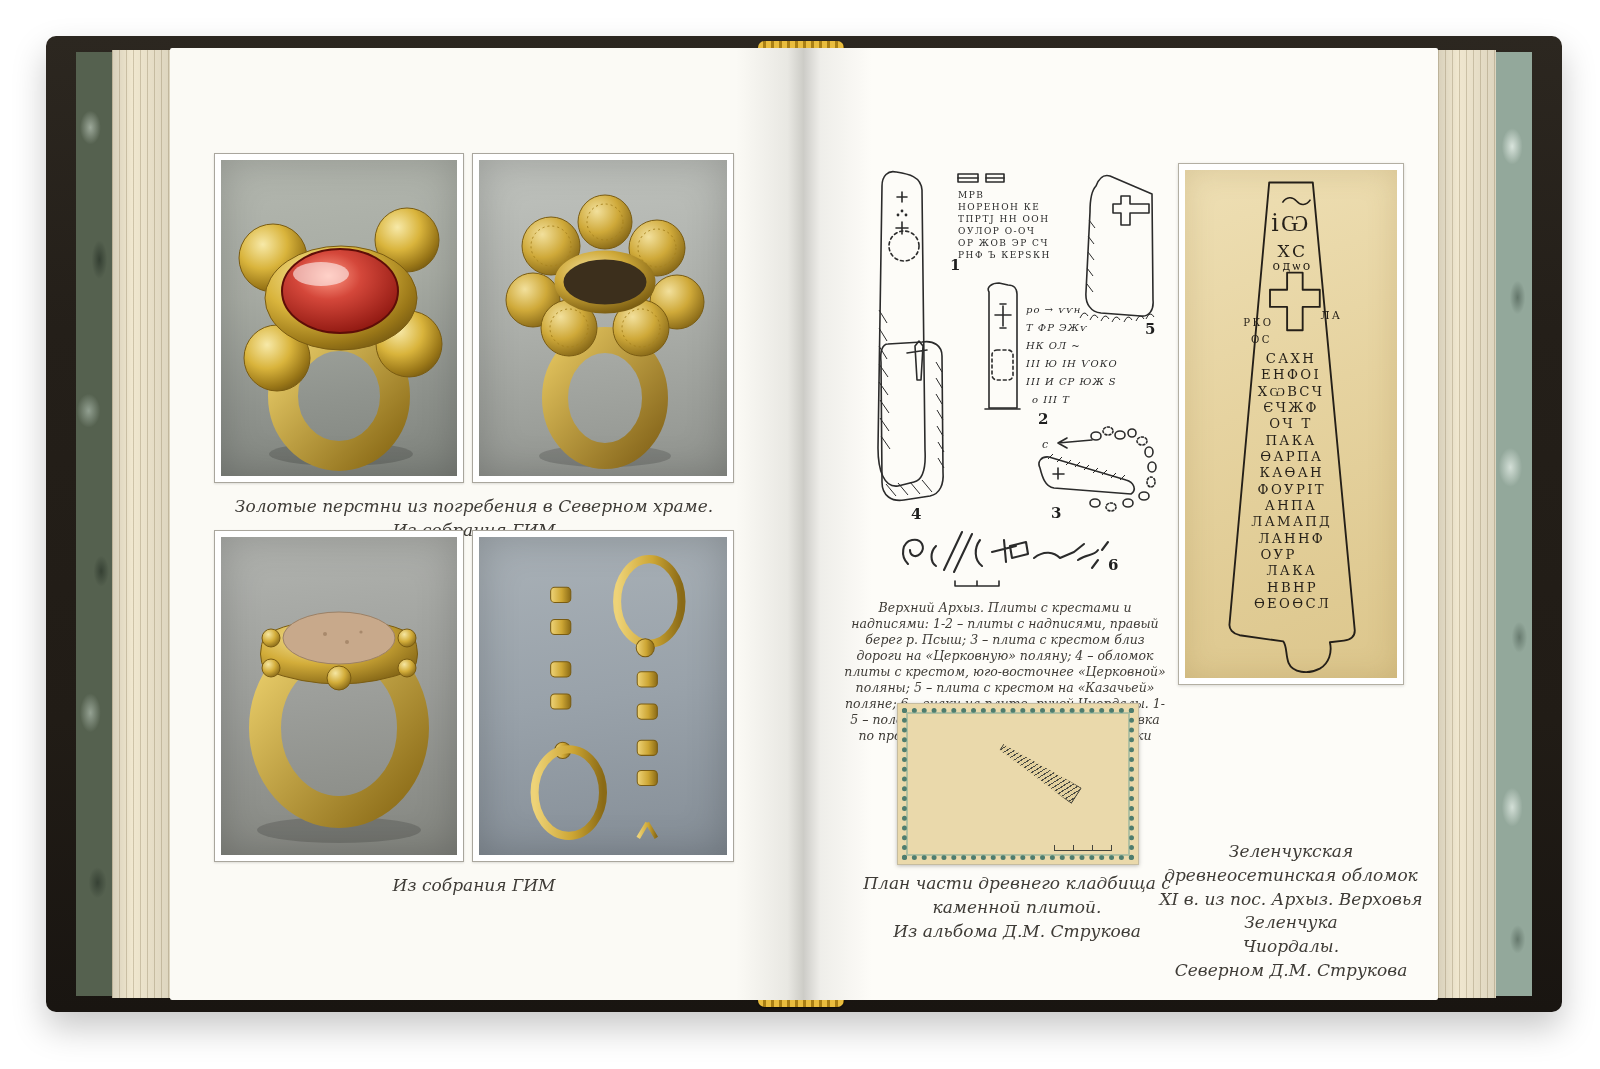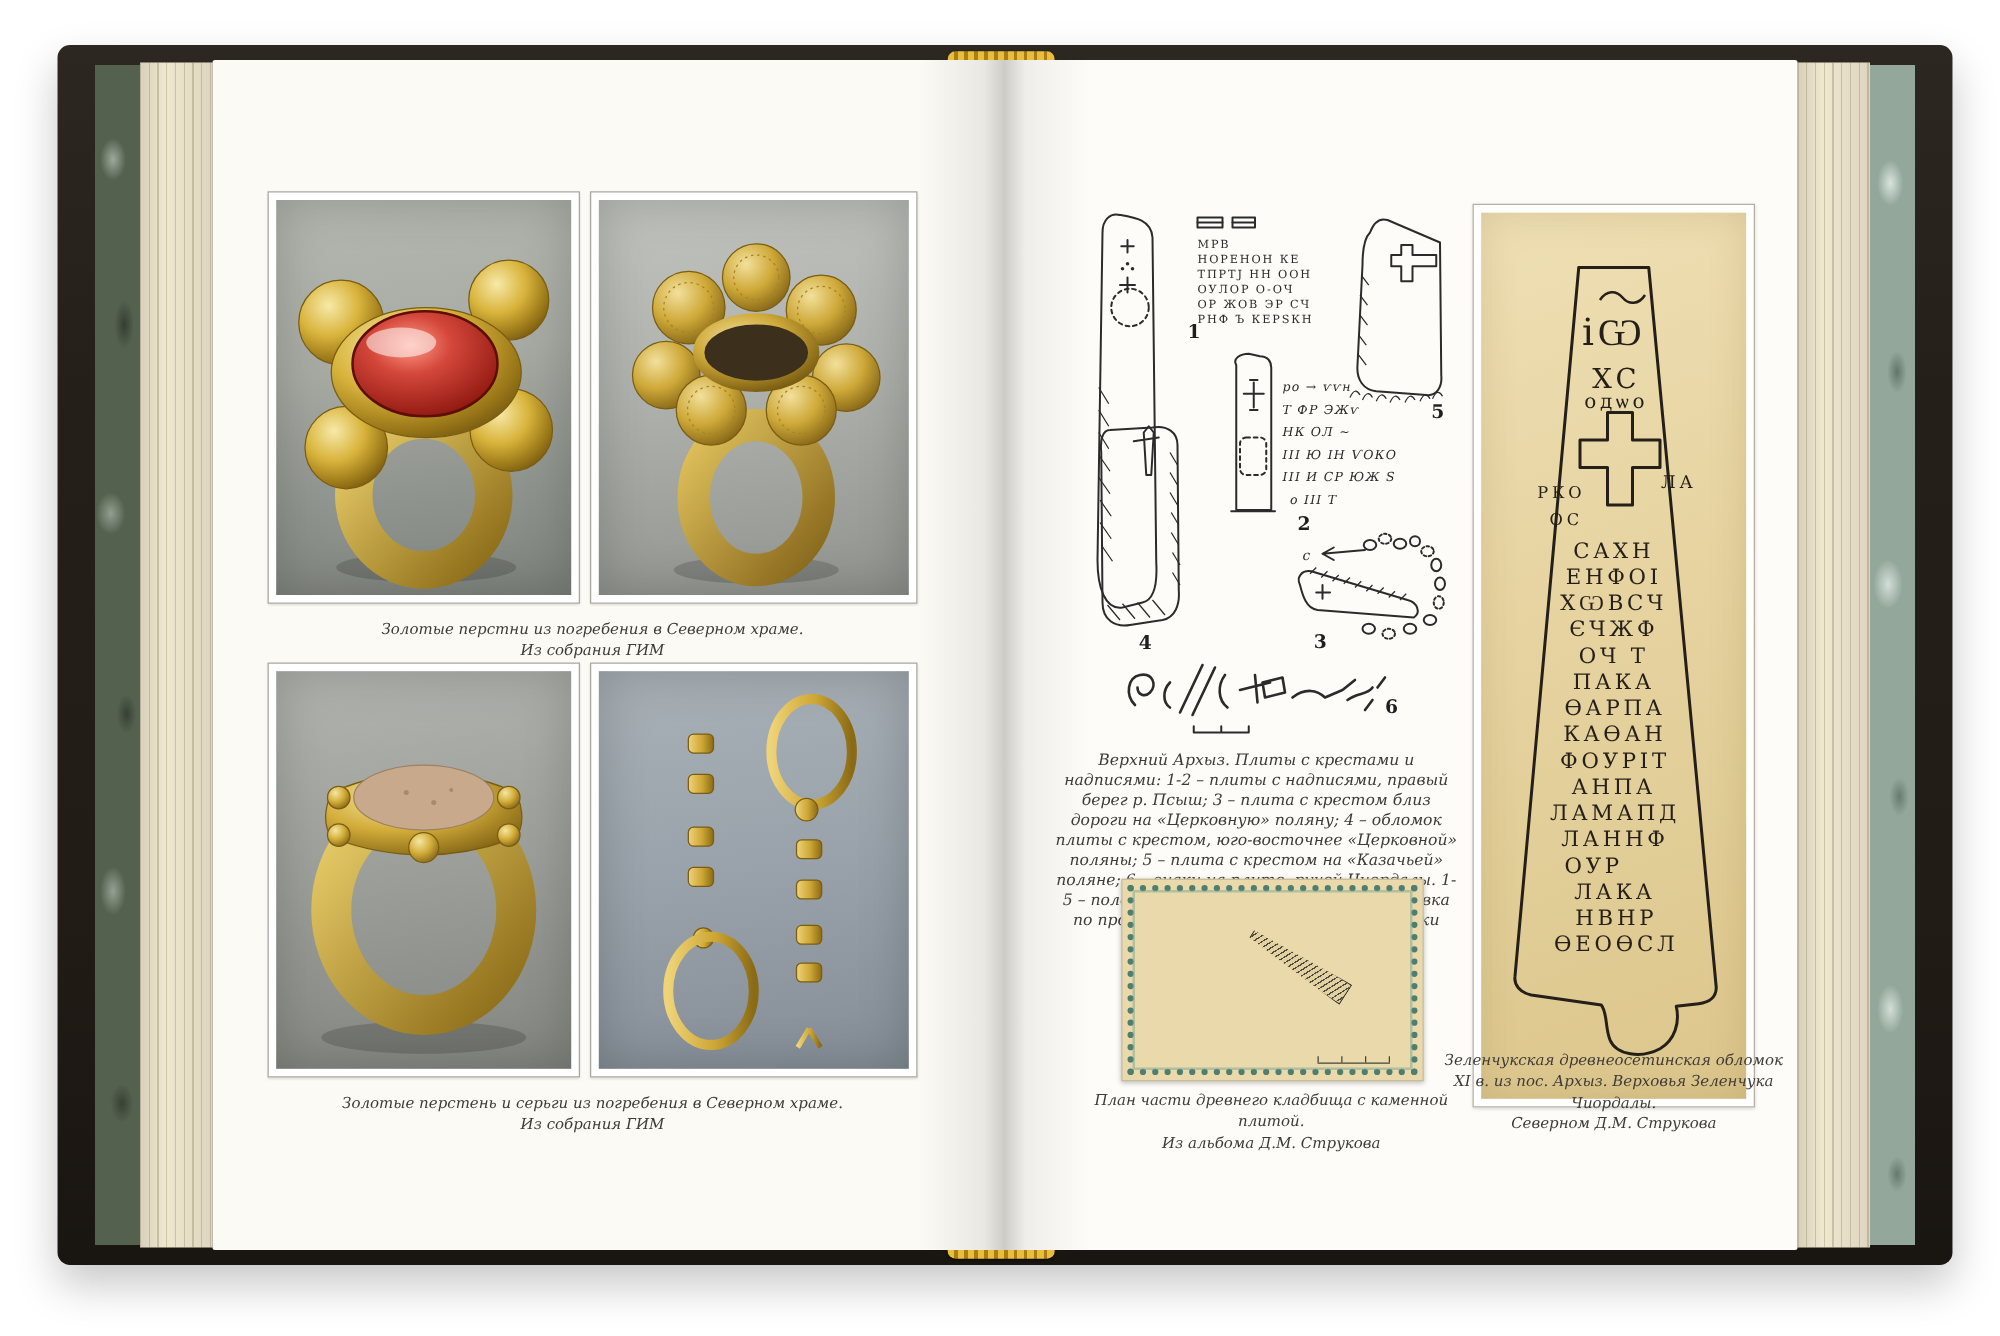--- a/index.html
+++ b/index.html
@@ -41,21 +41,21 @@
   
   .pframe{position:absolute;background:#fff;border:1px solid #a9a69d;padding:6px;box-sizing:border-box;
           box-shadow:0 1px 2px rgba(0,0,0,.12);}
   .photo{position:relative;width:100%;height:100%;overflow:hidden;box-shadow:inset 0 0 42px rgba(0,0,0,.20);}
   .ph1{background:linear-gradient(172deg,#b4b8b0 0%,#a7aba3 40%,#90948e 72%,#7f837d 100%);}
   .ph2{background:linear-gradient(172deg,#c0c3be 0%,#adb0ab 48%,#90938e 100%);}
   .ph3{background:linear-gradient(172deg,#b2b4b0 0%,#9c9e9a 50%,#83857f 100%);}
   .ph4{background:linear-gradient(172deg,#a9b1b7 0%,#99a2aa 50%,#858e97 100%);}
   .photo svg{position:absolute;inset:0;width:100%;height:100%;}
   .cap{position:absolute;text-align:center;font-style:italic;color:#3e3b36;
-       font-size:12px;line-height:1.4;font-family:"DejaVu Serif",serif;}
+       font-size:17px;line-height:1.4;font-family:"DejaVu Serif",serif;}
   
   .drawings{position:absolute;}
   .ink{stroke:#2b2b2b;fill:none;stroke-width:1.6;stroke-linecap:round;stroke-linejoin:round;}
   .ink2{stroke:#2b2b2b;fill:none;stroke-width:2.1;stroke-linecap:round;stroke-linejoin:round;}
   .hatch{stroke:#2b2b2b;fill:none;stroke-width:1;}
   .hand{font:9px "DejaVu Serif",serif;fill:#2b2b2b;letter-spacing:1.5px;}
   .script{font:italic 10px "DejaVu Serif",serif;fill:#2b2b2b;letter-spacing:1px;}
   .num{font:bold 15px "DejaVu Serif",serif;fill:#1f1f1f;}
   .northc{font:italic 11px "DejaVu Serif",serif;fill:#2b2b2b;}
   .drawcap{position:absolute;width:322px;text-align:center;font-style:italic;color:#3e3b36;
@@ -214,21 +214,20 @@
             <line x1="162" y1="114" x2="162" y2="284" stroke="url(#g4gold)" stroke-width="5"></line>
             <rect x="152" y="134" width="20" height="15" rx="4" fill="url(#g4gold)" stroke="#7a5c12"></rect>
             <rect x="152" y="166" width="20" height="15" rx="4" fill="url(#g4gold)" stroke="#7a5c12"></rect>
             <rect x="152" y="202" width="20" height="15" rx="4" fill="url(#g4gold)" stroke="#7a5c12"></rect>
             <rect x="152" y="232" width="20" height="15" rx="4" fill="url(#g4gold)" stroke="#7a5c12"></rect>
             <path d="M162,284 l-9,15 M162,284 l9,15" stroke="url(#g4gold)" stroke-width="4" fill="none"></path>
           </svg>
         </div>
       </div>
       <div class="cap" style="left:44px;top:826px;width:520px;">
-        <div>Золотые перстень и серьги из погребения в Северном храме.</div>
         <div>Из собрания ГИМ</div>
       </div>
     </div>
 
     <div class="page right">
 
       <svg class="drawings" style="left:54px;top:102px;" width="302" height="440" viewBox="0 0 302 440">
 
         <path class="ink" d="M38,22 C30,20 24,26 24,36 L20,298 C20,320 26,338 40,336 L56,332 C65,330 68,318 67,300 L64,40 C63,26 50,24 38,22 Z"></path>
         <path class="hatch" d="M21,160 l8,13 M21,178 l8,13 M21,196 l8,13 M21,214 l9,13 M21,232 l9,13 M22,250 l9,13 M22,268 l9,13 M23,286 l9,13"></path>
@@ -318,21 +317,21 @@
             <i style="left:19px;"></i>
             <i style="left:38px;"></i>
             <i style="left:57px;"></i>
         </div>
       </div>
       <div class="cap" style="left:53px;top:824px;width:320px;">
         <div>План части древнего кладбища с каменной плитой.</div>
         <div>Из альбома Д.М. Струкова</div>
       </div>
 
-      <div class="inscr-frame" style="left:374px;top:115px;width:226px;height:723px;">
+      <div class="inscr-frame" style="left:374px;top:115px;width:226px;height:522px;">
         <div class="inscr-paper">
           <svg viewBox="0 0 212 653">
             <path d="M78,16 L134,16 L188,592 C188,600 182,604 174,605 L156,607 C159,620 155,634 143,641 C128,649 108,646 103,634 C99,624 101,612 96,606 L40,598 C31,596 26,590 27,583 Z" fill="none" stroke="#241f18" stroke-width="2.4" stroke-linejoin="round"></path>
             <path d="M95,42 C100,34 108,34 113,40 C118,46 126,46 131,38" fill="none" stroke="#241f18" stroke-width="2"></path>
             <path d="M101,132 L121,132 L121,154 L143,154 L143,176 L121,176 L121,206 L101,206 L101,176 L79,176 L79,154 L101,154 Z" fill="none" stroke="#241f18" stroke-width="2.4" stroke-linejoin="round"></path>
             <text class="stone-line" x="106" y="78" font-size="30" text-anchor="middle">іѠ</text>
             <text class="stone-line" x="108" y="112" font-size="22" text-anchor="middle">ХС</text>
             <text class="stone-line" x="108" y="128" font-size="16" text-anchor="middle">одѡо</text>
             <text class="stone-line" x="64" y="200" font-size="13" text-anchor="middle">РКО</text>
             <text class="stone-line" x="158" y="192" font-size="14" text-anchor="middle">ЛА</text>

